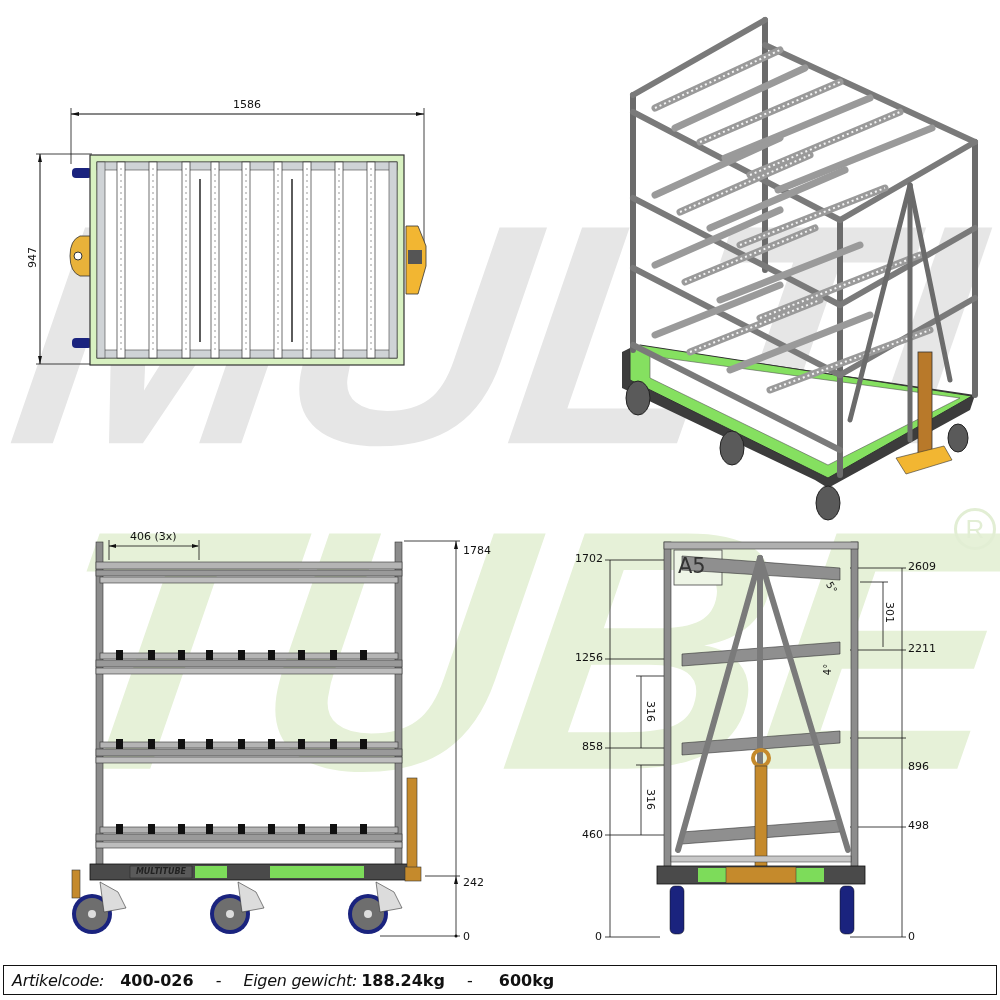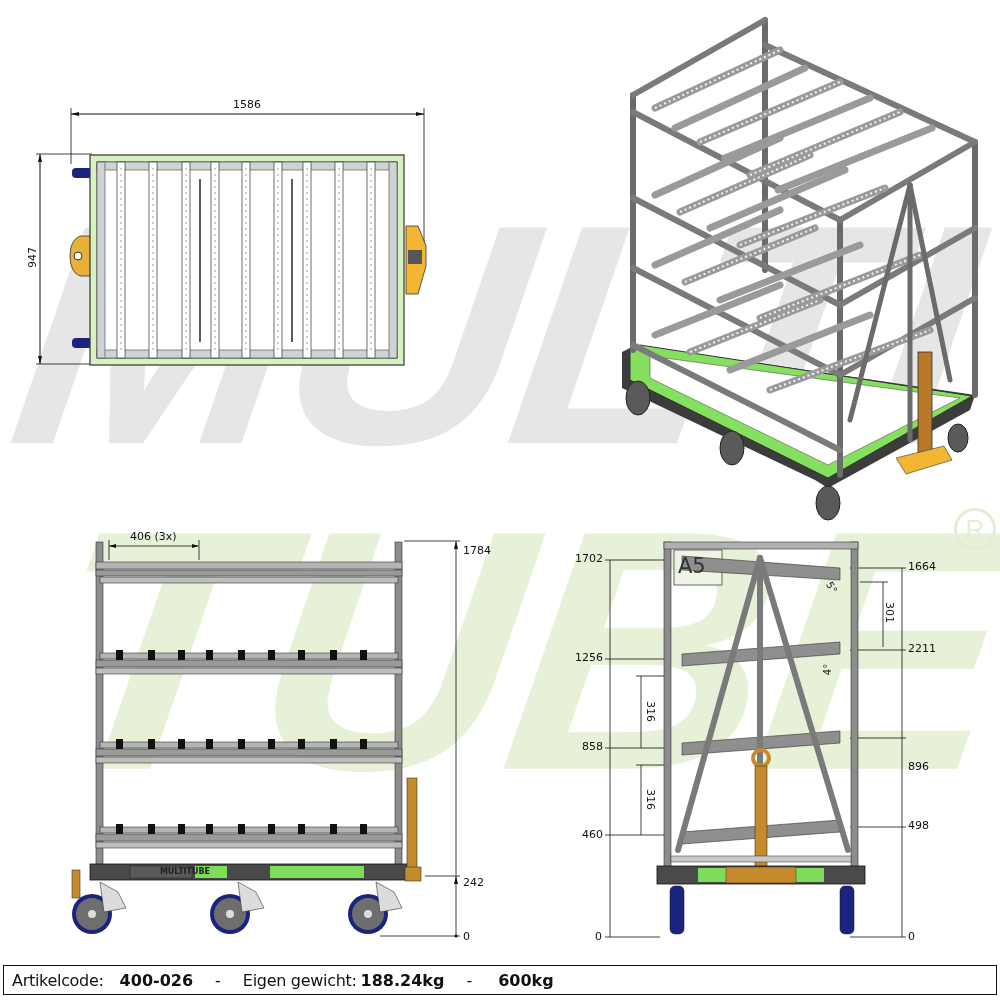--- a/index.html
+++ b/index.html
@@ -6,21 +6,21 @@
   body{width:1000px;height:1000px;position:relative;overflow:hidden;font-family:"DejaVu Sans",sans-serif;color:#111;}
   .wm{position:absolute;font-family:"Liberation Sans",sans-serif;font-weight:bold;font-style:italic;letter-spacing:-8px;line-height:1;pointer-events:none;}
   .wm-top{left:20px;top:170px;font-size:330px;color:#e6e6e6;transform:skewX(-8deg) scaleY(0.95);}
   .wm-bot{left:50px;top:470px;font-size:360px;color:#e6f1d8;transform:skewX(-8deg) scaleY(0.95);}
   .reg{position:absolute;left:954px;top:508px;width:36px;height:36px;border:3px solid #e2eed4;border-radius:50%;color:#e2eed4;font-family:"Liberation Sans",sans-serif;font-size:26px;text-align:center;line-height:36px;}
   .view{position:absolute;}
   .dim-txt{position:absolute;font-family:"DejaVu Sans",sans-serif;font-size:11px;color:#111;white-space:nowrap;}
   .vtxt{transform:rotate(-90deg);transform-origin:center;}
   .vtxt90{transform:rotate(90deg);transform-origin:center;}
   .footer{position:absolute;left:3px;top:965px;width:992px;height:28px;border:1.5px solid #111;background:#fff;display:flex;align-items:center;font-family:"DejaVu Sans",sans-serif;font-size:16px;white-space:nowrap;}
-  .footer .lbl{font-weight:normal;letter-spacing:-0.3px;}
+  .footer .lbl{font-weight:normal;letter-spacing:-0.3px;font-style:italic;}
   .footer .val{font-weight:bold;}
   .footer .sep{margin:0 22px;}
 </style>
 </head>
 <body>
 
 <div class="wm wm-top">MULTI</div>
 <div class="wm wm-bot">TUBE</div>
 <div class="reg">R</div>
 
@@ -255,21 +255,21 @@
         <circle cx="368" cy="394" r="4" fill="#ddd"></circle>
       <polygon points="100,362 118,372 126,388 104,392" fill="#dcdcdc" stroke="#333" stroke-width="0.6"></polygon>
       <polygon points="238,362 256,372 264,388 242,392" fill="#dcdcdc" stroke="#333" stroke-width="0.6"></polygon>
       <polygon points="376,362 394,372 402,388 380,392" fill="#dcdcdc" stroke="#333" stroke-width="0.6"></polygon>
     </g>
   </svg>
   <div class="dim-txt" style="left:130px;top:10px;">406 (3x)</div>
   <div class="dim-txt" style="left:463px;top:24px;text-align:center;">1784</div>
   <div class="dim-txt" style="left:463px;top:356px;">242</div>
   <div class="dim-txt" style="left:463px;top:410px;">0</div>
-  <div style="position:absolute;left:131px;top:346px;width:60px;height:12px;font-size:8px;font-weight:bold;color:#222;text-align:center;line-height:12px;padding-left:24px;">MULTITUBE</div>
+  <div style="position:absolute;left:131px;top:346px;width:60px;height:12px;font-size:8px;font-weight:bold;font-style:italic;color:#222;text-align:center;line-height:12px;">MULTITUBE</div>
 </div>
 
 <div class="view" style="left:560px;top:530px;width:380px;height:430px;">
   <svg width="380" height="430">
 
     <line x1="50" y1="30" x2="50" y2="407" stroke="#111" stroke-width="0.8"></line>
     <g stroke="#111" stroke-width="0.8">
       <line x1="45" y1="30" x2="110" y2="30"></line>
       <line x1="45" y1="129" x2="110" y2="129"></line>
       <line x1="45" y1="218" x2="110" y2="218"></line>
@@ -324,21 +324,21 @@
 
     <rect x="110" y="356" width="14" height="48" rx="5" fill="#1a237e" stroke="#111" stroke-width="0.5"></rect>
     <rect x="280" y="356" width="14" height="48" rx="5" fill="#1a237e" stroke="#111" stroke-width="0.5"></rect>
   </svg>
   <div style="position:absolute;left:118px;top:24px;font-size:21px;color:#333;font-family:'DejaVu Sans',sans-serif;">A5</div>
   <div class="dim-txt" style="left:15px;top:22px;">1702</div>
   <div class="dim-txt" style="left:15px;top:121px;">1256</div>
   <div class="dim-txt" style="left:22px;top:210px;">858</div>
   <div class="dim-txt" style="left:22px;top:298px;">460</div>
   <div class="dim-txt" style="left:35px;top:400px;">0</div>
-  <div class="dim-txt" style="left:348px;top:30px;">1664</div>
+  <div class="dim-txt" style="left:348px;top:30px;">2609</div>
   <div class="dim-txt" style="left:348px;top:112px;">2211</div>
   <div class="dim-txt" style="left:348px;top:200px;margin-top:30px;">896</div>
   <div class="dim-txt" style="left:348px;top:289px;">498</div>
   <div class="dim-txt" style="left:348px;top:400px;">0</div>
   <div class="dim-txt vtxt90" style="left:319px;top:76px;">301</div>
   <div class="dim-txt vtxt90" style="left:80px;top:175px;">316</div>
   <div class="dim-txt vtxt90" style="left:80px;top:263px;">316</div>
   <div class="dim-txt" style="left:266px;top:52px;transform:rotate(60deg);font-size:10px;">5°</div>
   <div class="dim-txt" style="left:262px;top:134px;transform:rotate(-90deg);font-size:10px;">4°</div>
 </div>

